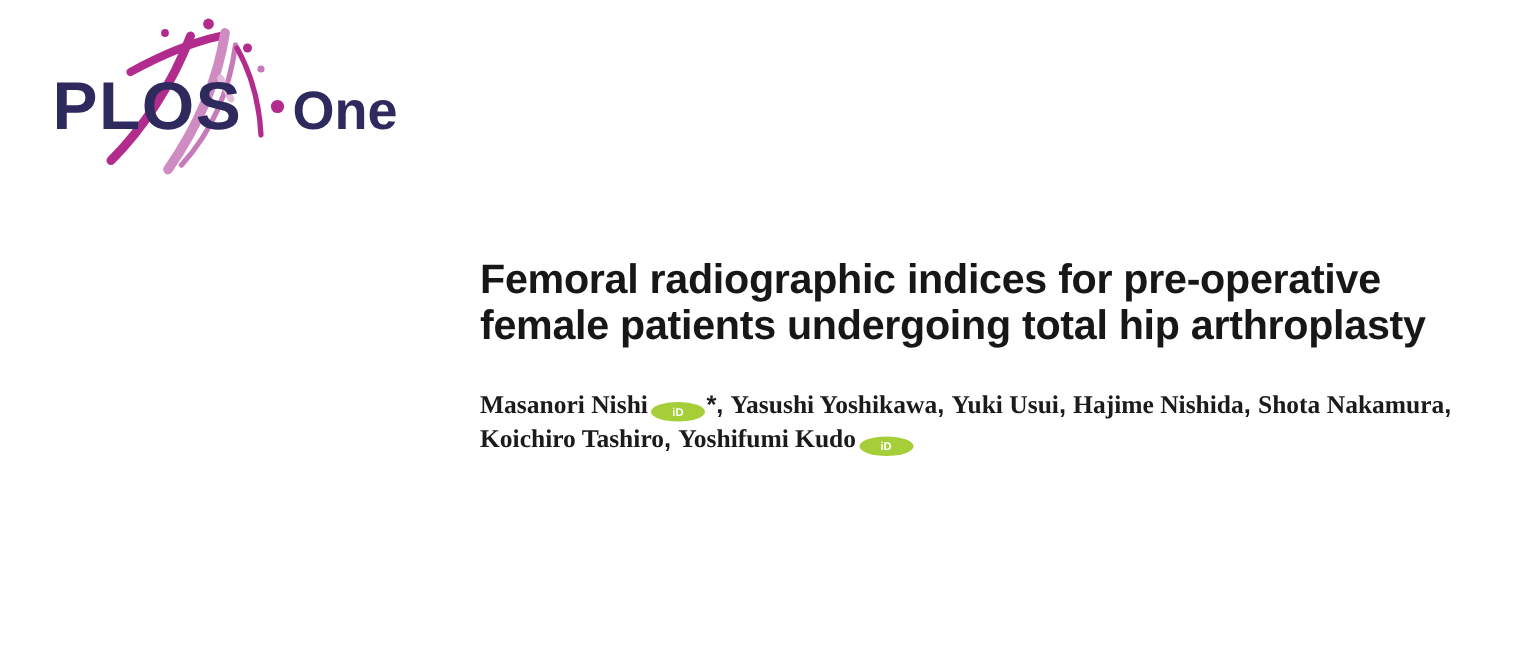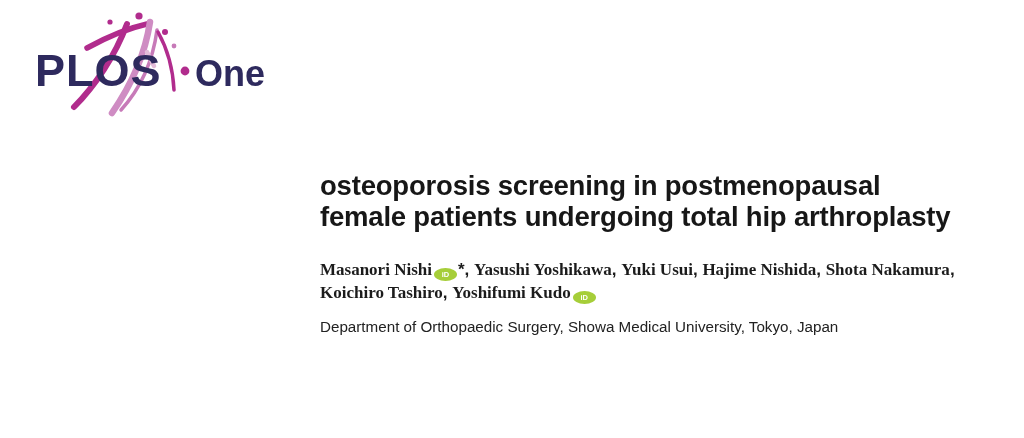--- a/index.html
+++ b/index.html
@@ -29,21 +29,21 @@
     color: #171717; letter-spacing: -0.2px;
     margin: 0 0 26px 0;
   }
   .authors {
     font-size: 17px; font-weight: bold; line-height: 23px;
     color: #1b1b1b; margin: 0 0 14px 0;
     white-space: nowrap;
   }
   .author { cursor: pointer; font-family: Liberation Serif, serif; }
   .orcid {
-    display: inline-block; width: 23px; height: 13px;
+    display: inline-block; width: 36px; height: 13px;
     border-radius: 50%;
     color: #ffffff; font-size: 7.5px; font-weight: bold;
     text-align: center; line-height: 13px;
     vertical-align: -1.5px; margin: 0 1px 0 2px;
     cursor: pointer;
   }
   .affiliation {
     font-size: 15.2px; line-height: 18px;
     color: #222222; font-weight: normal;
   }
@@ -68,18 +68,17 @@
       <circle cx="147" cy="42" r="2.4" fill="#c77ab8"></circle>
       <circle cx="158" cy="67" r="4.4" fill="#b12c8d"></circle>
     </g>
     <text x="8" y="82" font-family="Liberation Sans, sans-serif" font-size="45" font-weight="bold" letter-spacing="1" fill="#2e2a5e">PLOS</text>
     <text x="168" y="82" font-family="Liberation Sans, sans-serif" font-size="36" font-weight="bold" fill="#2e2a5e">One</text>
   </svg>
 </a>
 
 <main class="content">
   <h1 class="title">
-      <div>osteoporosis screening in postmenopausal</div>
+      <div>Femoral radiographic indices for pre-operative</div>
       <div>female patients undergoing total hip arthroplasty</div>
     </h1>
   <div class="authors"><span class="author">Masanori Nishi</span><span class="orcid" style="background: rgb(166, 206, 57);">iD</span><span>*</span><span>, </span><span class="author">Yasushi Yoshikawa</span><span>, </span><span class="author">Yuki Usui</span><span>, </span><span class="author">Hajime Nishida</span><span>, </span><span class="author">Shota Nakamura</span><span>, </span><br><span class="author">Koichiro Tashiro</span><span>, </span><span class="author">Yoshifumi Kudo</span><span class="orcid" style="background: rgb(166, 206, 57);">iD</span></div>
-  <div class="affiliation">Department of Orthopaedic Surgery, Showa Medical University, Tokyo, Japan</div>
 </main>
 
 </body></html>

